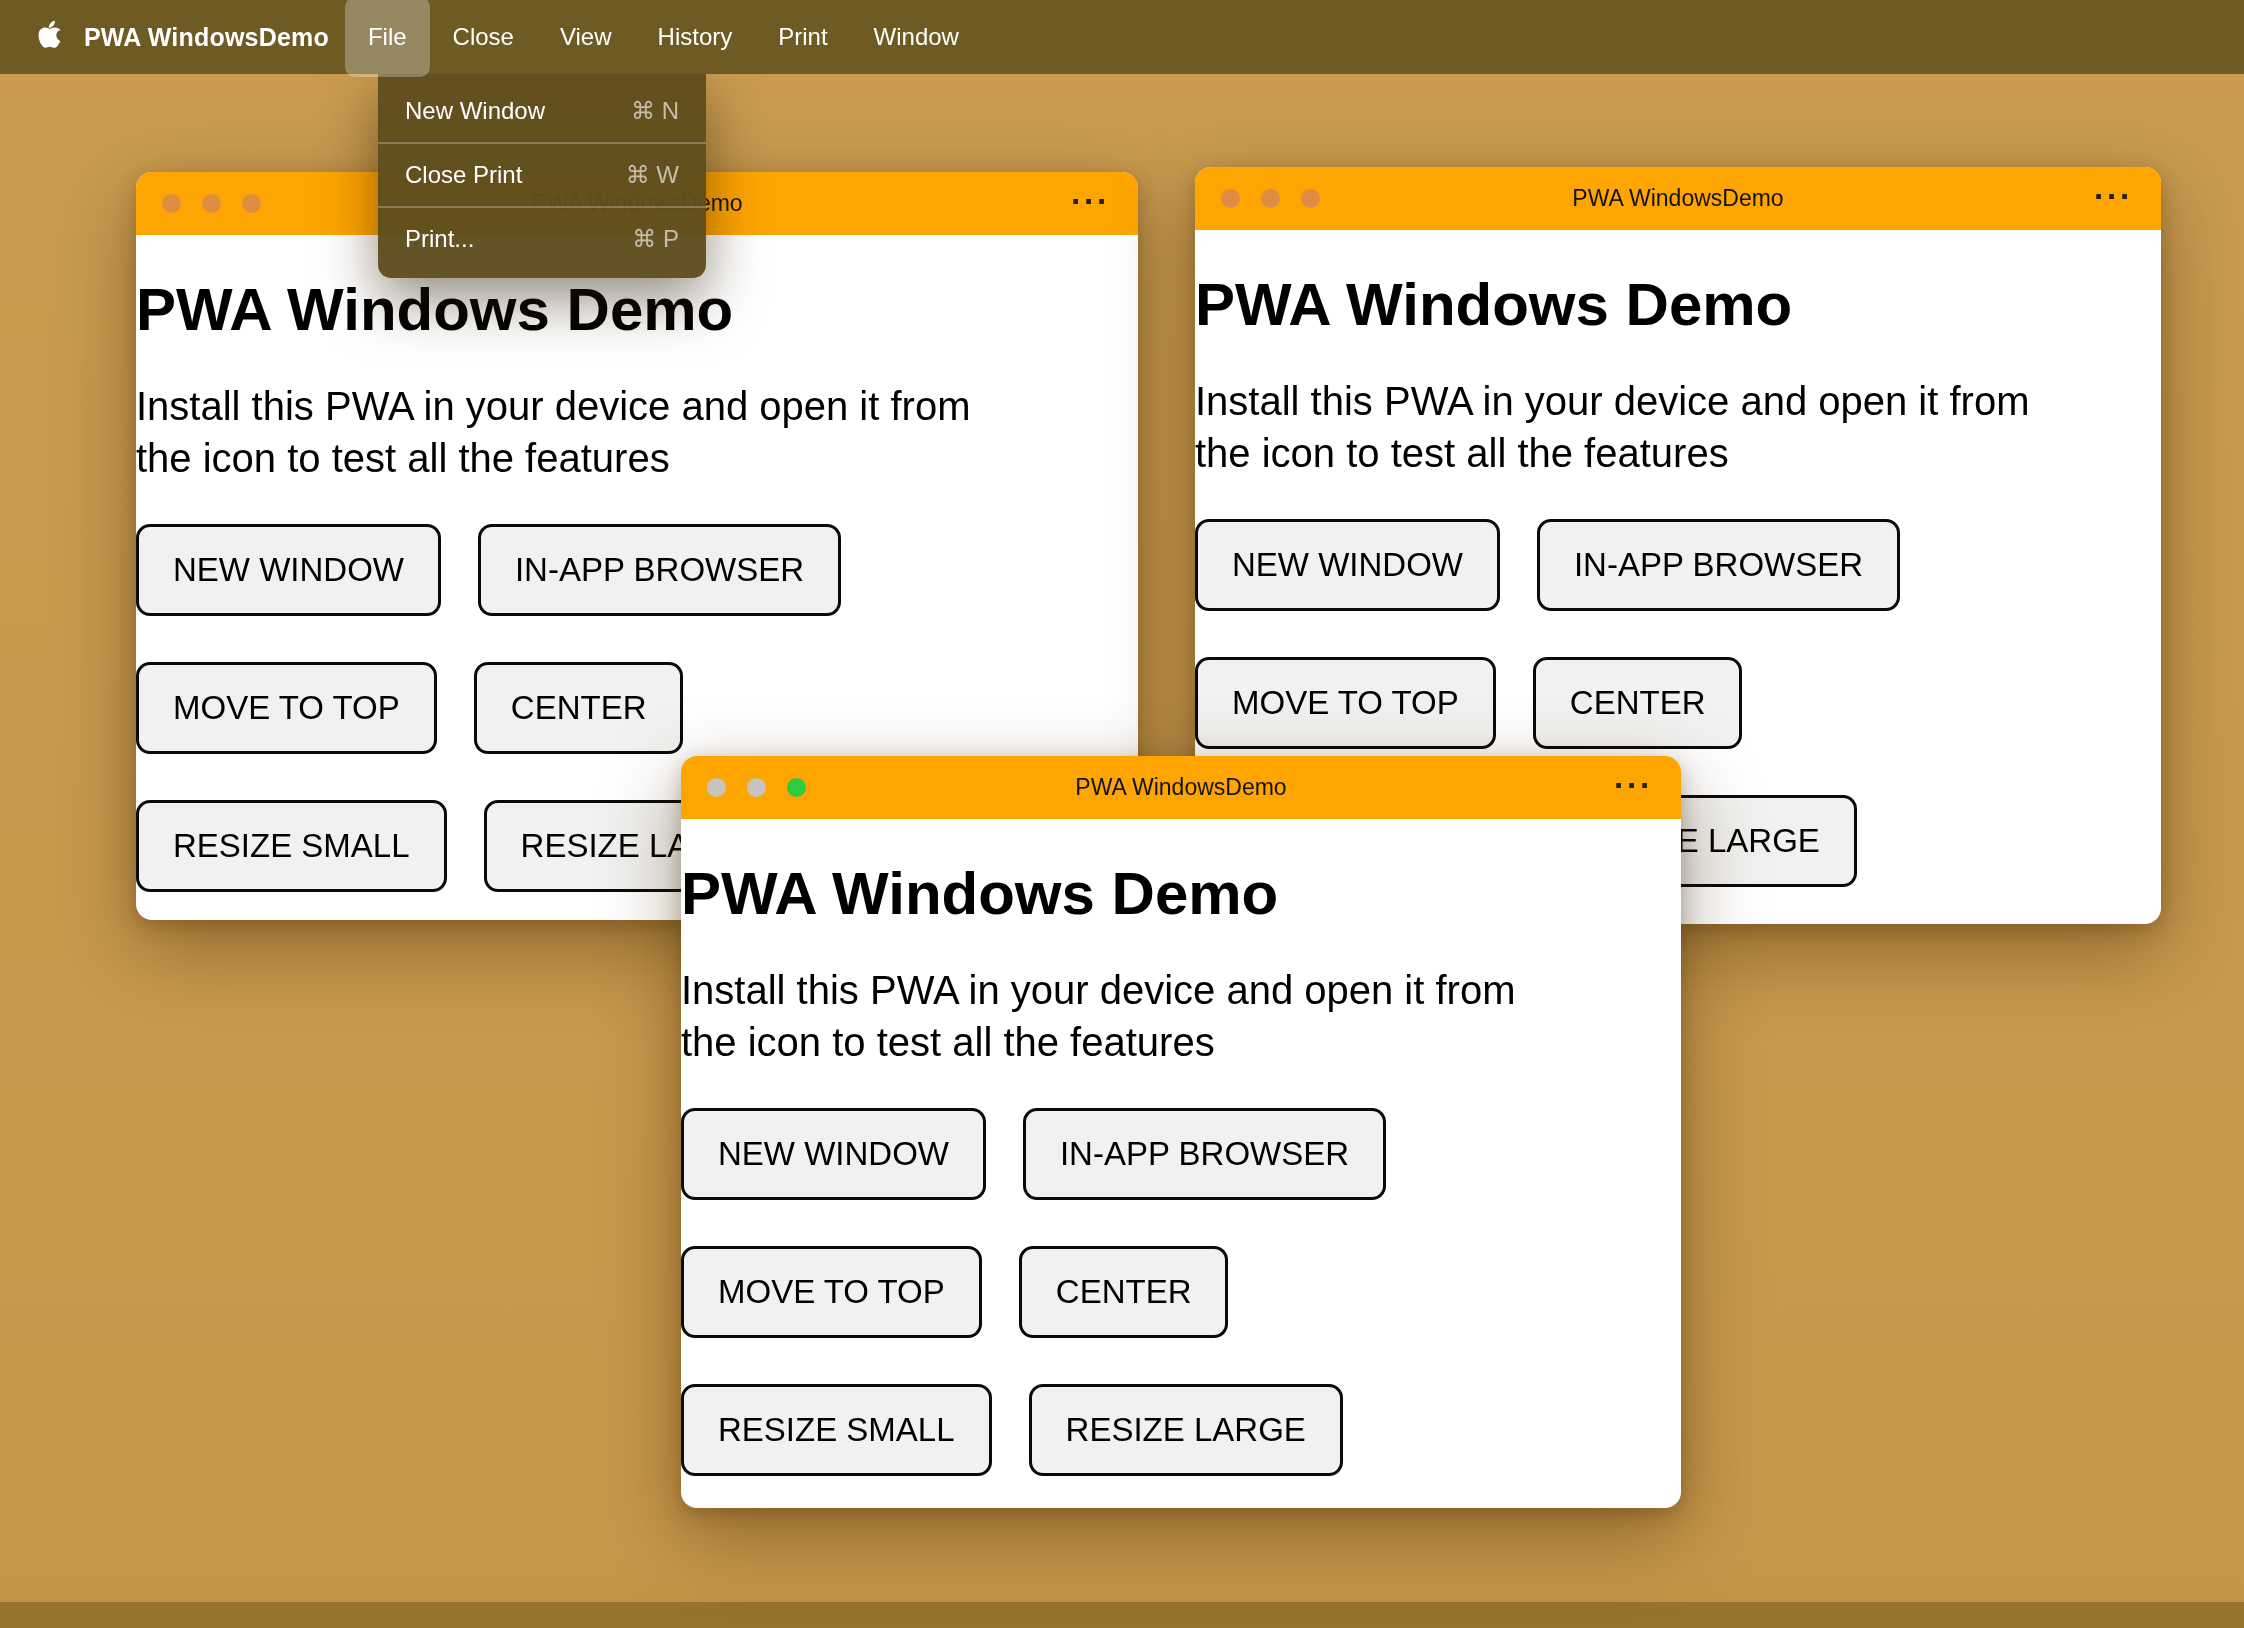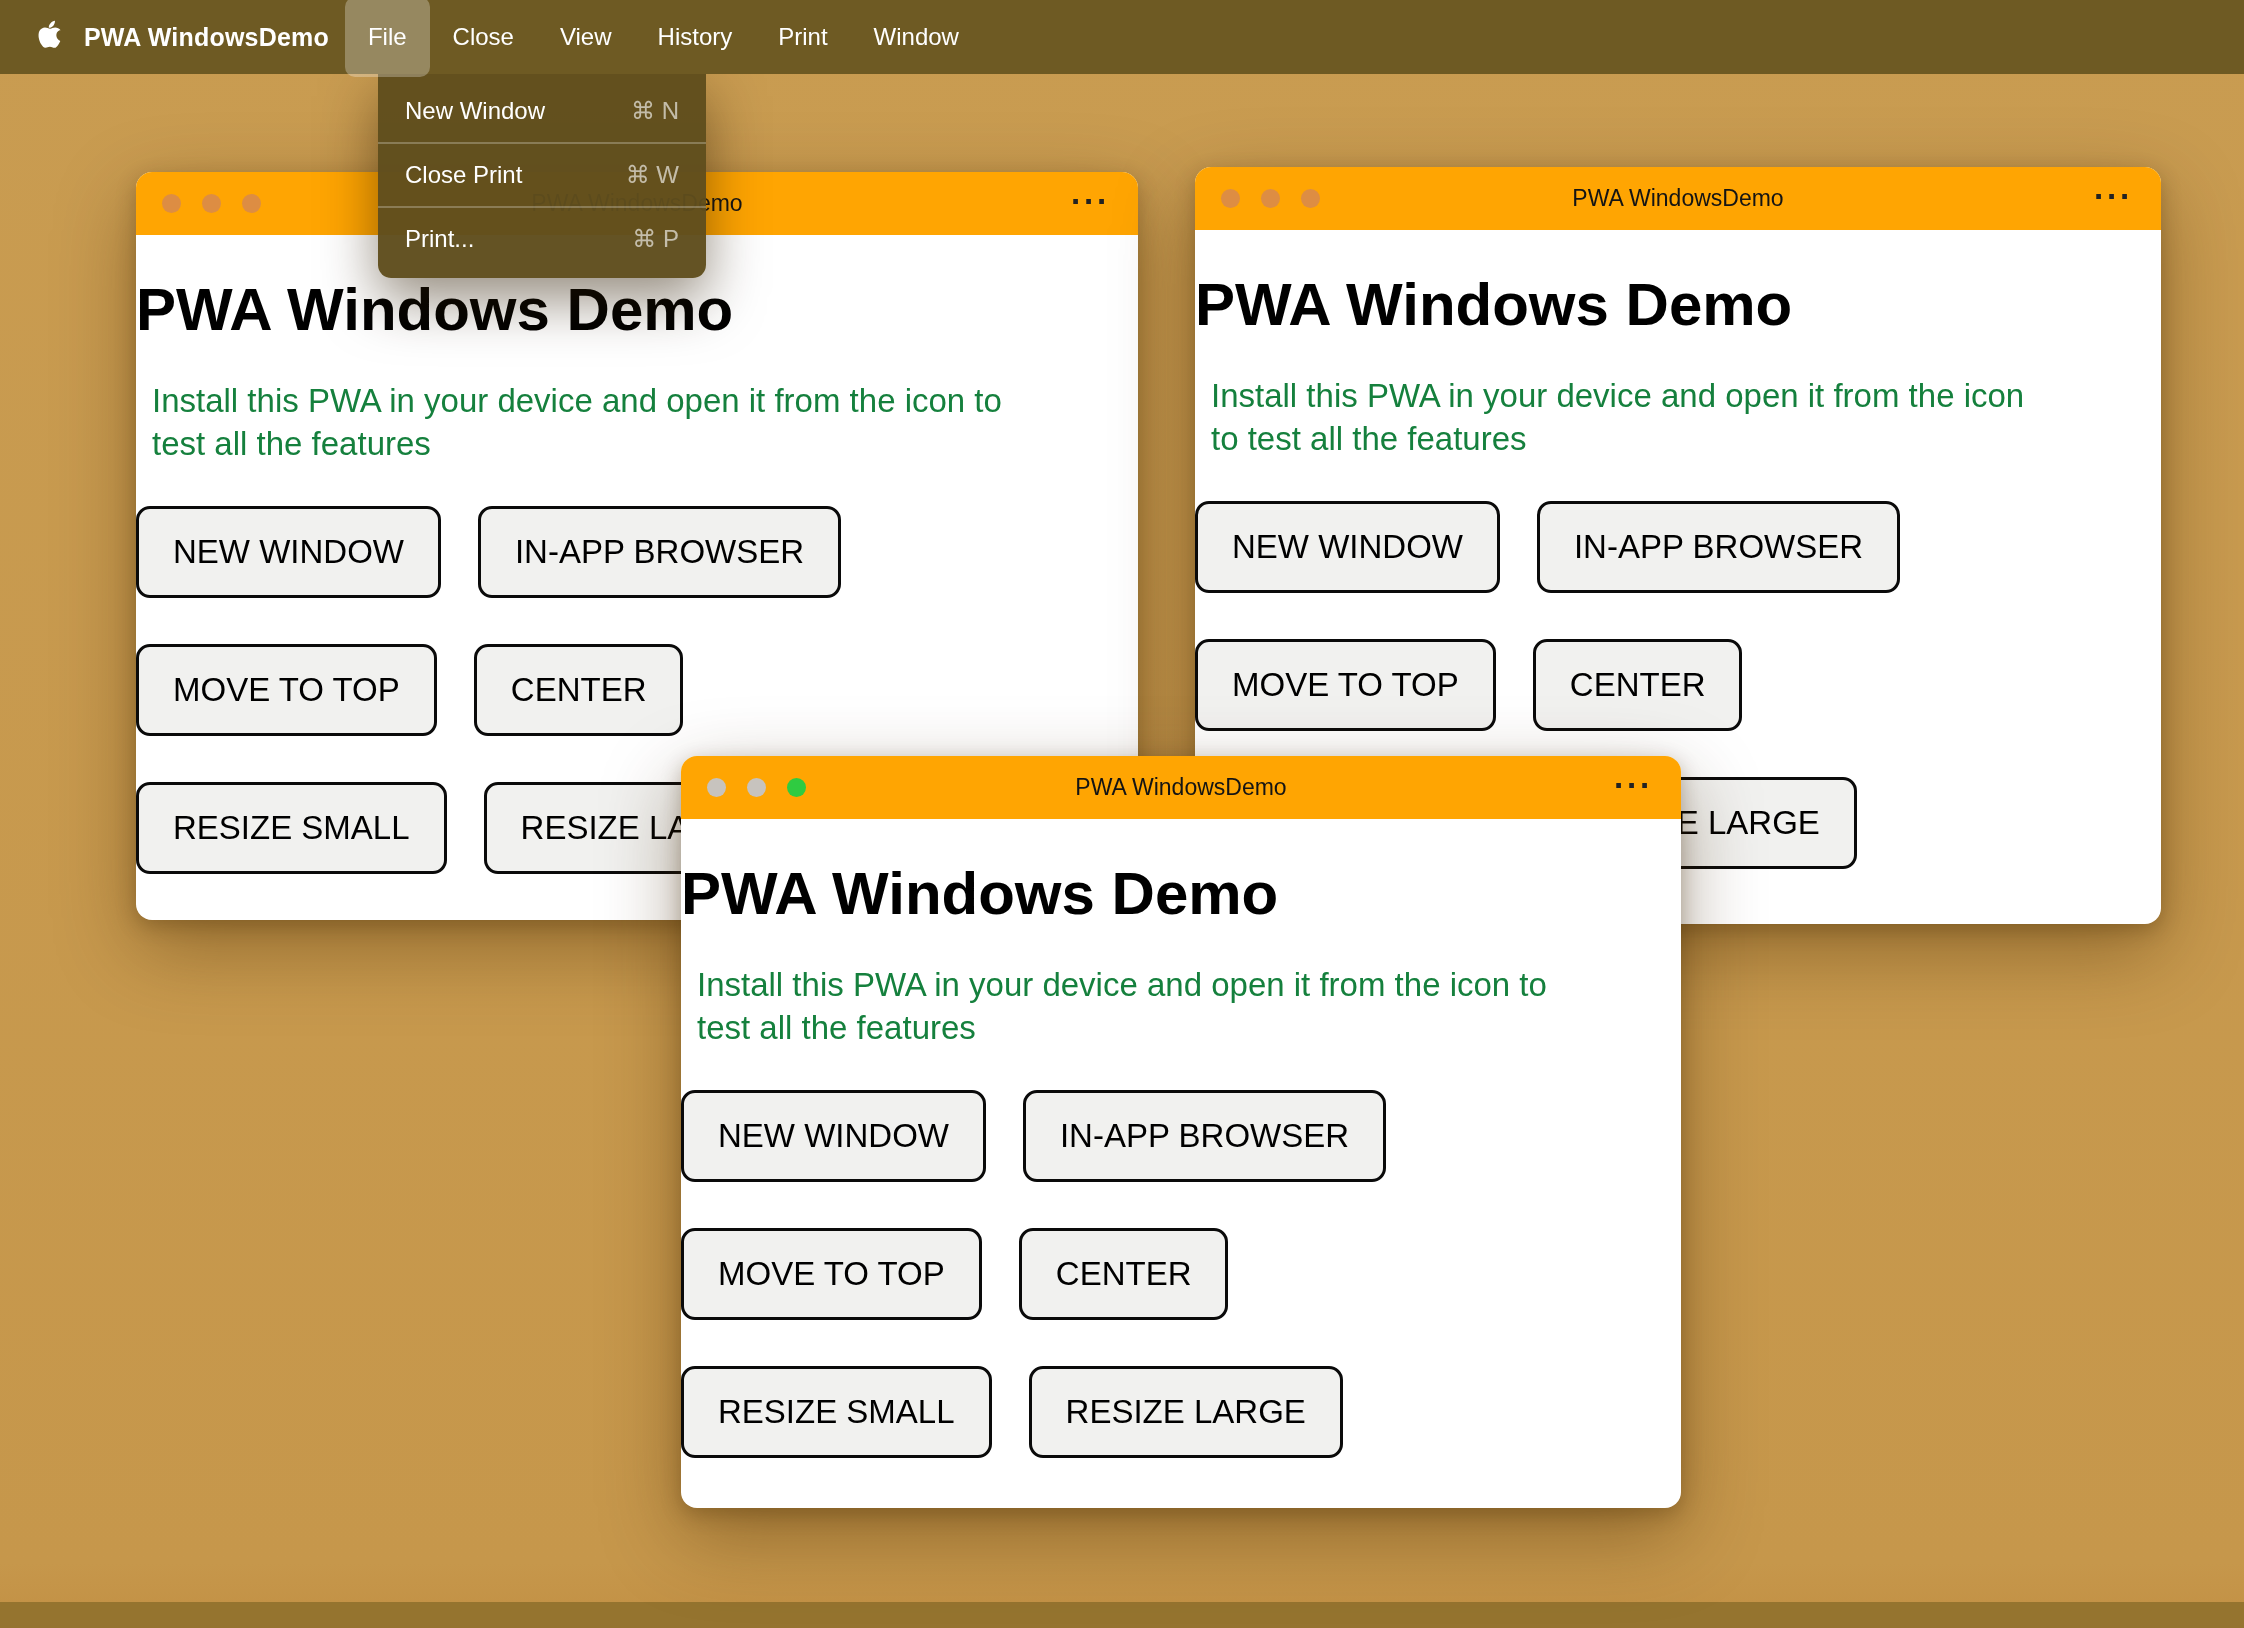--- a/index.html
+++ b/index.html
@@ -68,22 +68,22 @@
   }
   .overflow{
     position:absolute;right:28px;top:50%;transform:translateY(-56%);
     font-size:33px;font-weight:700;color:#222;letter-spacing:2px;z-index:2;
   }
   .content{display:flex;flex-direction:column;align-items:flex-start;}
   .content h1{
     margin:40px 0 0 0;font-size:60px;font-weight:700;color:#000;letter-spacing:0;
   }
   .content p{
-    margin:36px 0 0 16px;width:calc(100% - 126px);
-    font-size:33px;line-height:1.3;color:#15803d;text-align:left;
+    margin:36px 0 0 0;width:calc(100% - 126px);
+    font-size:40px;line-height:1.3;color:#000000;text-align:left;
   }
   .row{display:flex;gap:37px;margin-top:46px;}
   .row.first{margin-top:40px;}
   .btn{
     height:92px;padding:0 34px;
     font-family:inherit;font-size:33px;color:#000;
     background:#f1f1ef;border:3px solid #0a0a0a;border-radius:14px;
     display:flex;align-items:center;justify-content:center;white-space:nowrap;
     cursor:pointer;
   }

